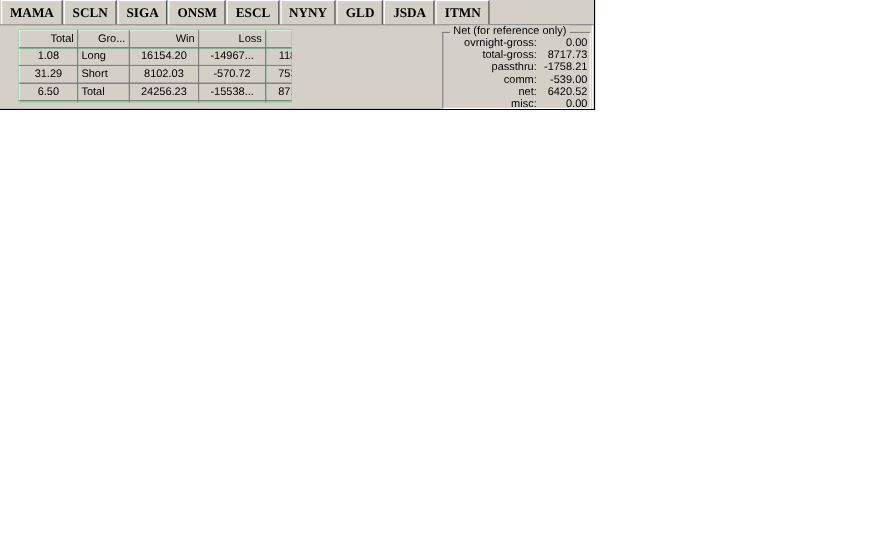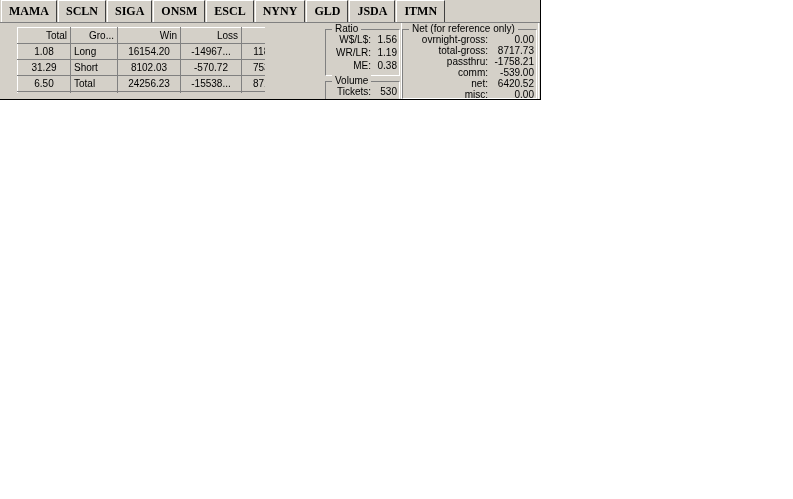--- a/index.html
+++ b/index.html
@@ -204,35 +204,20 @@
           <th class="col1">Trade</th>
           <th class="col2">Win</th>
           <th class="col3">Loss</th>
           <th class="col4">Total</th>
         </tr>
       </tbody>
         </table>
     </div>
 
 
-    <div class="group" id="panel-ratio">
-      <div class="frame" style="bottom:24px;"></div>
-      <div class="legend">Ratio</div>
-      <div class="rowline lbl" style="left:0px; top:11px; width:46px;">W$/L$:</div>
-      <div class="rowline val" style="left:48px; top:11px; width:24px;">1.56</div>
-      <div class="rowline lbl" style="left:0px; top:24px; width:46px;">WR/LR:</div>
-      <div class="rowline val" style="left:48px; top:24px; width:24px;">1.19</div>
-      <div class="rowline lbl" style="left:0px; top:37px; width:46px;">ME:</div>
-      <div class="rowline val" style="left:48px; top:37px; width:24px;">0.38</div>
-
-      <div class="frame" style="top:58px; bottom:-20px;"></div>
-      <div class="legend" style="top:52px;">Volume</div>
-      <div class="rowline lbl" style="left:0px; top:63px; width:46px;">Tickets:</div>
-      <div class="rowline val" style="left:48px; top:63px; width:24px;">530</div>
-    </div>
 
     <div class="group" id="panel-net">
       <div class="frame"></div>
       <div class="legend">Net (for reference only)</div>
       <div class="rowline lbl" style="left:0px; top:11px; width:86px;">ovrnight-gross:</div>
       <div class="rowline val" style="left:88px; top:11px; width:44px;">0.00</div>
       <div class="rowline lbl" style="left:0px; top:22px; width:86px;">total-gross:</div>
       <div class="rowline val" style="left:88px; top:22px; width:44px;">8717.73</div>
       <div class="rowline lbl" style="left:0px; top:33px; width:86px;">passthru:</div>
       <div class="rowline val" style="left:88px; top:33px; width:44px;">-1758.21</div>

